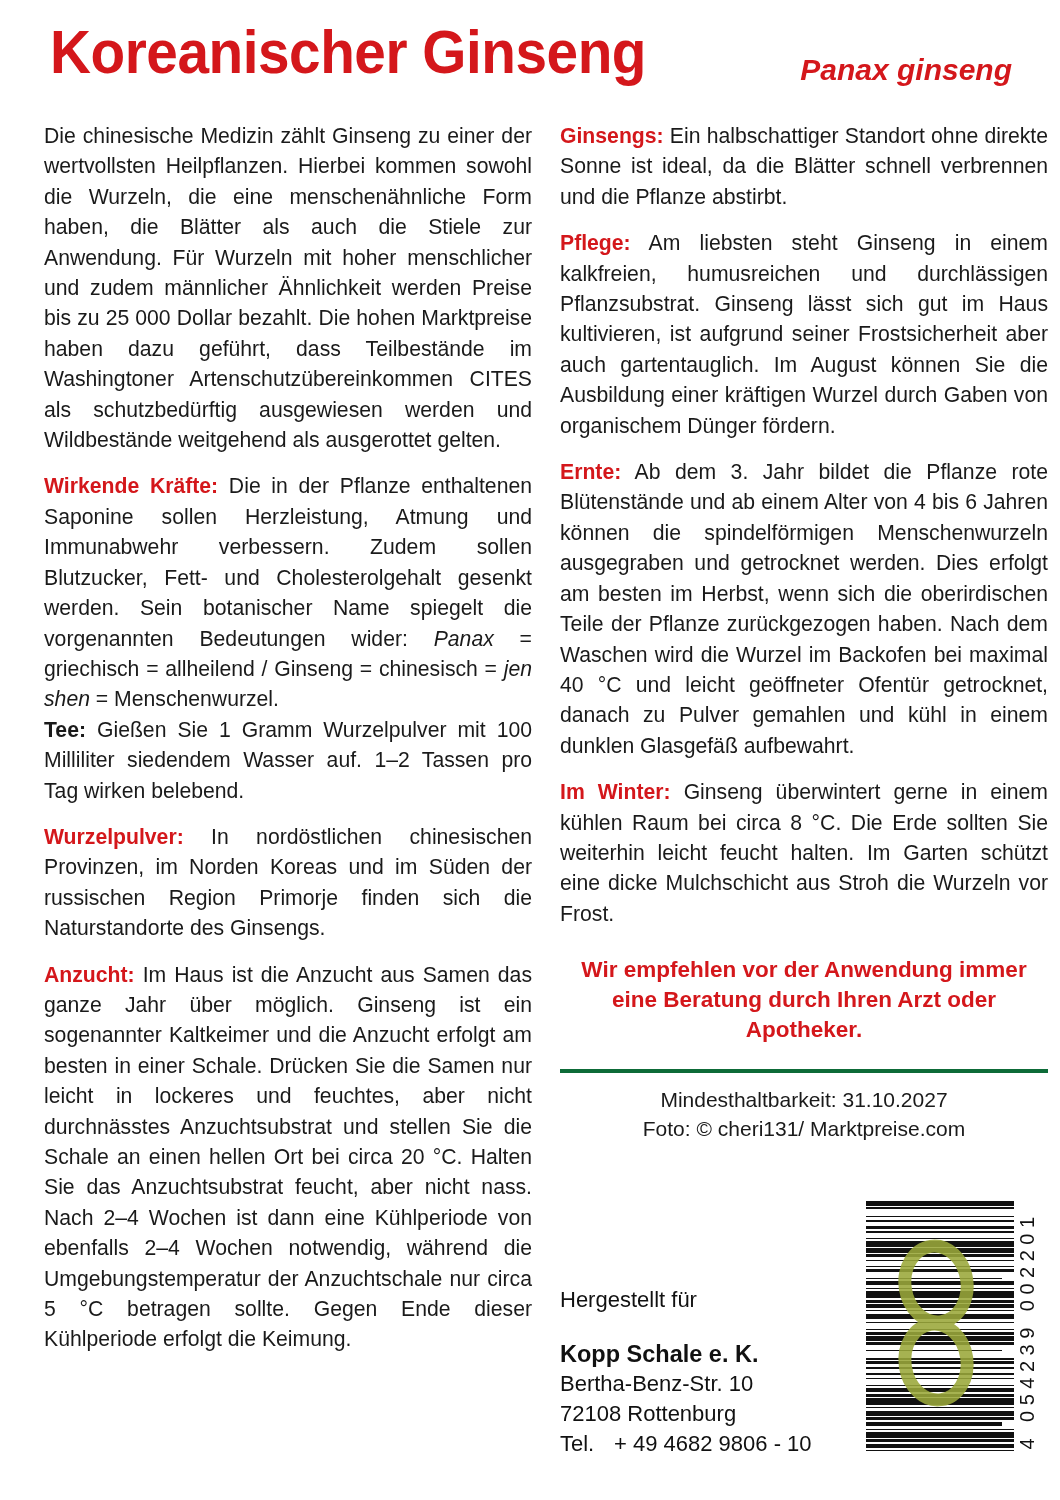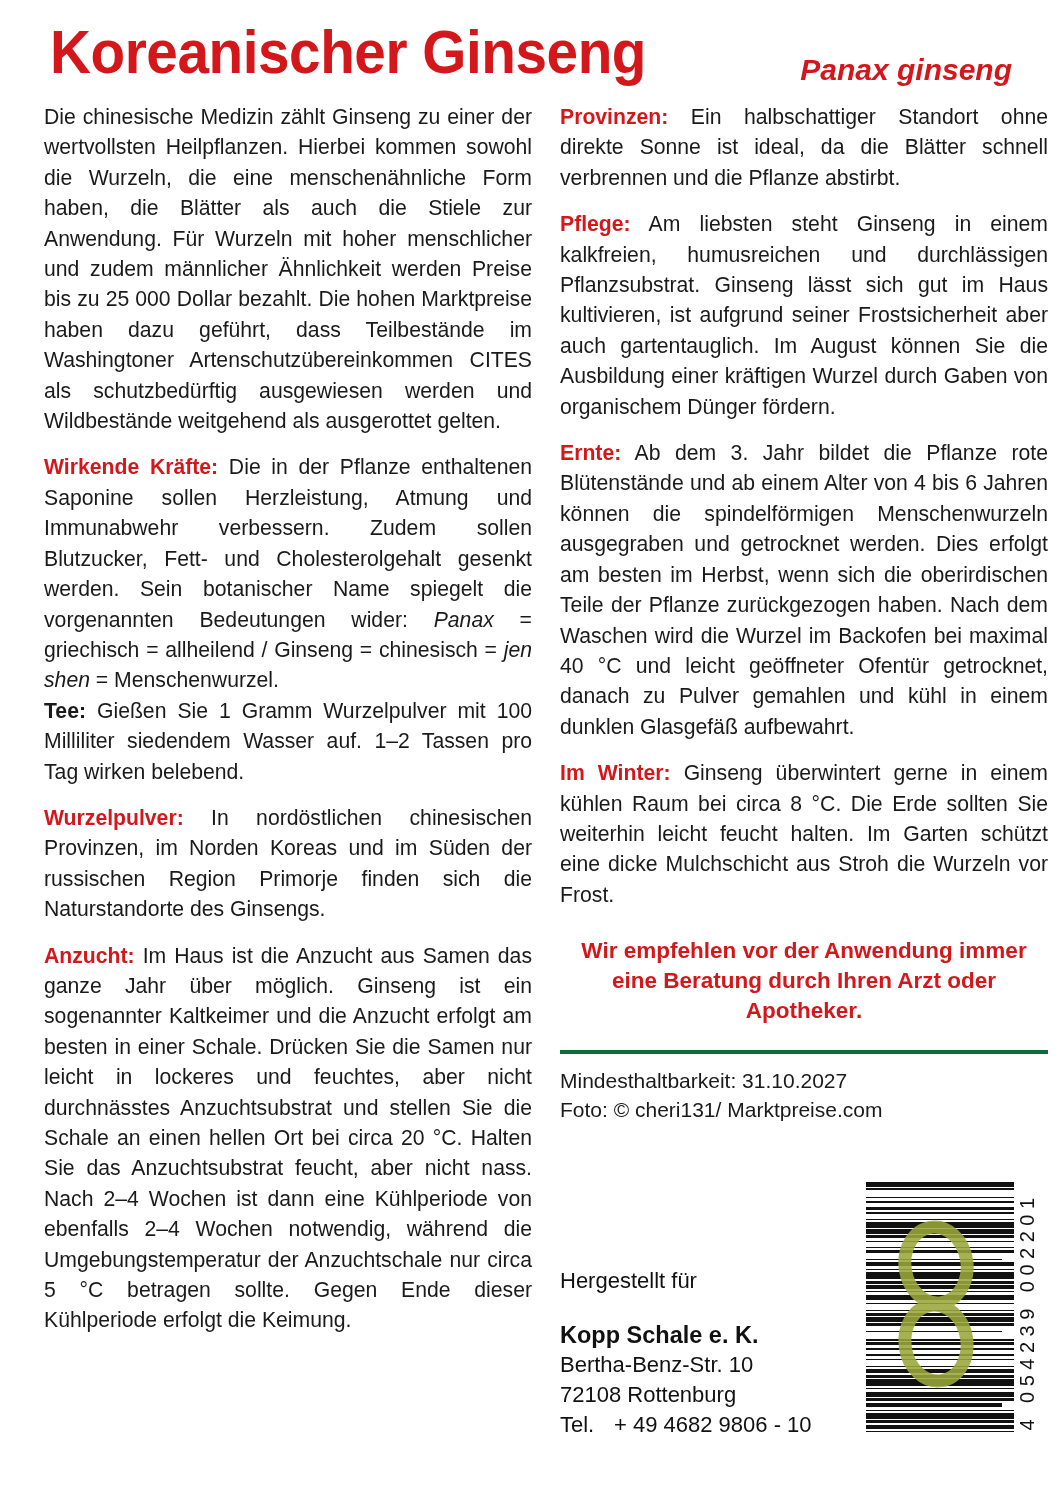--- a/index.html
+++ b/index.html
@@ -53,21 +53,21 @@
     line-height: 32px;
     color: #d4171b;
     white-space: nowrap;
     text-align: right;
   }
 
   
   .columns {
     display: flex;
     gap: 28px;
-    margin-top: 6px;
+    margin-top: 25px;
   }
   .col {
     width: 488px;
     flex: 0 0 488px;
   }
 
   p.body {
     margin: 0 0 16px 0;
     font-size: 21.2px;
     line-height: 30.4px;
@@ -105,20 +105,21 @@
     background: #0d6b38;
     margin: 24px 0 12px 0;
   }
 
   
   .meta {
     font-family: "Liberation Sans Narrow", "Liberation Sans", sans-serif;
     font-size: 21px;
     line-height: 29px;
     color: #1a1a1a;
+    text-align: center;
   }
 
   
   .footer {
     display: flex;
     align-items: flex-end;
     justify-content: space-between;
     margin-top: 58px;
   }
   .imprint {
@@ -216,21 +217,21 @@
 
       <p class="body">
         <span class="lead-red">Anzucht:</span><span> Im Haus ist die Anzucht aus Samen das ganze Jahr über möglich. Ginseng ist ein sogenannter Kaltkeimer und die Anzucht erfolgt am besten in einer Schale. Drücken Sie die Samen nur leicht in lockeres und feuchtes, aber nicht durchnässtes Anzuchtsubstrat und stellen Sie die Schale an einen hellen Ort bei circa 20 °C. Halten Sie das Anzuchtsubstrat feucht, aber nicht nass. Nach 2–4 Wochen ist dann eine Kühlperiode von ebenfalls 2–4 Wochen notwendig, während die Umgebungstemperatur der Anzuchtschale nur circa 5 °C betragen sollte. Gegen Ende dieser Kühlperiode erfolgt die Keimung.</span>
       </p>
 
     </div>
 
     <div class="col">
 
       <p class="body">
-        <span class="lead-red">Provinzen:</span><span> Ein halbschattiger Standort ohne direkte Sonne ist ideal, da die Blätter schnell verbrennen und die Pflanze abstirbt.</span>
+        <span class="lead-red">Ginsengs:</span><span> Ein halbschattiger Standort ohne direkte Sonne ist ideal, da die Blätter schnell verbrennen und die Pflanze abstirbt.</span>
       </p>
 
       <p class="body">
         <span class="lead-red">Pflege:</span><span> Am liebsten steht Ginseng in einem kalkfreien, humusreichen und durchlässigen Pflanzsubstrat. Ginseng lässt sich gut im Haus kultivieren, ist aufgrund seiner Frostsicherheit aber auch gartentauglich. Im August können Sie die Ausbildung einer kräftigen Wurzel durch Gaben von organischem Dünger fördern.</span>
       </p>
 
       <p class="body">
         <span class="lead-red">Ernte:</span><span> Ab dem 3. Jahr bildet die Pflanze rote Blütenstände und ab einem Alter von 4 bis 6 Jahren können die spindelförmigen Menschenwurzeln ausgegraben und getrocknet werden. Dies erfolgt am besten im Herbst, wenn sich die oberirdischen Teile der Pflanze zurückgezogen haben. Nach dem Waschen wird die Wurzel im Backofen bei maximal 40 °C und leicht geöffneter Ofentür getrocknet, danach zu Pulver gemahlen und kühl in einem dunklen Glasgefäß aufbewahrt.</span>
       </p>
 

